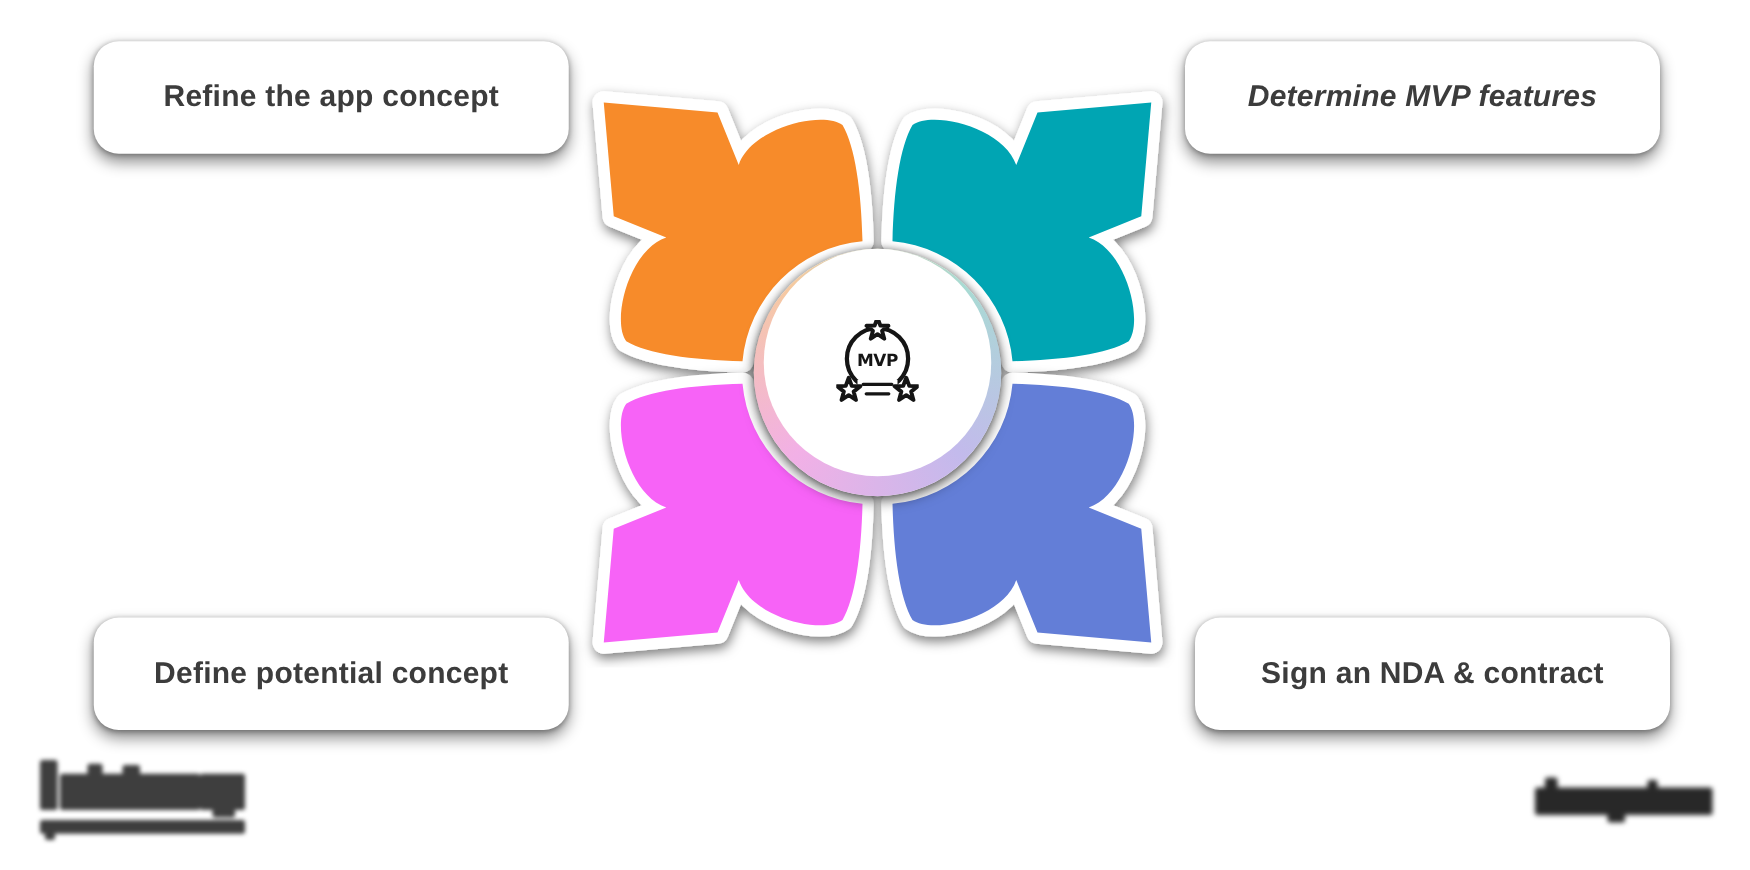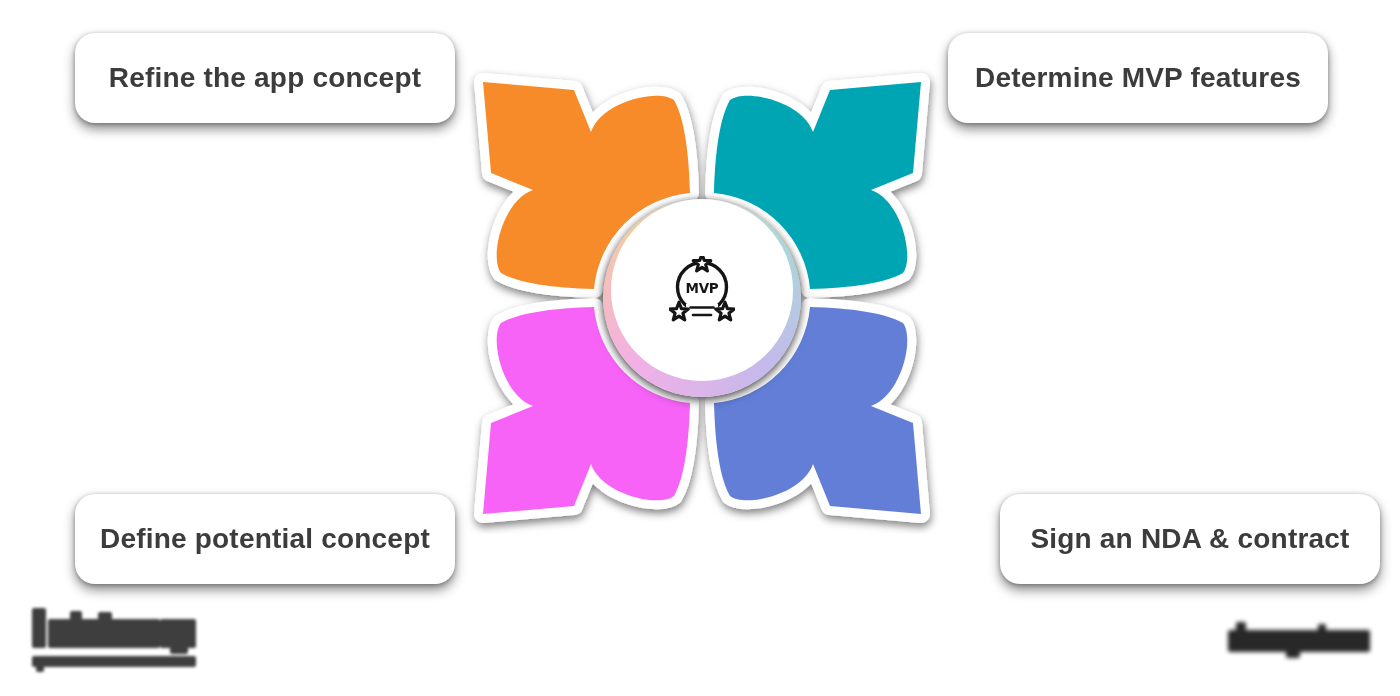--- a/index.html
+++ b/index.html
@@ -13,30 +13,30 @@
   
   .label-box{
     position:absolute;
     width:380px;height:90px;
     background:#ffffff;
     border-radius:20px;
     box-shadow:0 6px 12px rgba(0,0,0,0.45), 0 1px 4px rgba(0,0,0,0.28);
     display:flex;align-items:center;justify-content:center;
   }
   .label-box span{
-    font-size:28px;
+    font-size:24px;
     font-weight:600;
     color:#3c3c3c;
     letter-spacing:0.2px;
     white-space:nowrap;
   }
   #box-tl{left:75px;top:33px;}
-  #box-tr{left:948px;top:33px;}
+  #box-tr{left:948px;top:33px;font-style:italic;}
   #box-bl{left:75px;top:494px;}
-  #box-br{left:1000px;top:494px;}
+  #box-br{left:956px;top:494px;}
 
   
   #arrows-svg{position:absolute;left:463px;top:62px;}
   .arrow-outline{fill:#ffffff;stroke:#ffffff;stroke-width:18;stroke-linejoin:round;}
 
   #center-ring{
     position:absolute;left:603px;top:199px;
     width:198px;height:198px;border-radius:50%;
     background:conic-gradient(from 45deg,
       #a8dbd3 0deg, #c3baec 90deg, #f2b0e6 180deg, #f6caa0 270deg, #a8dbd3 360deg);

